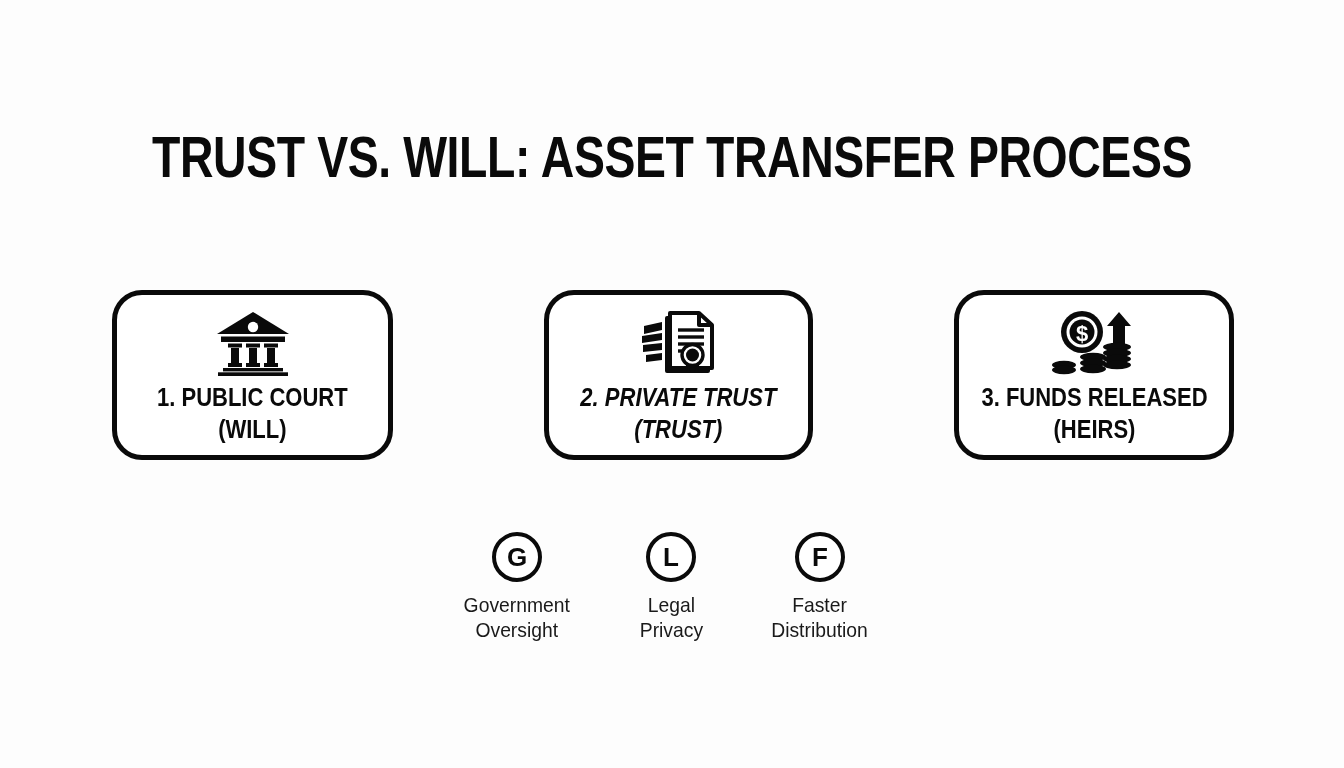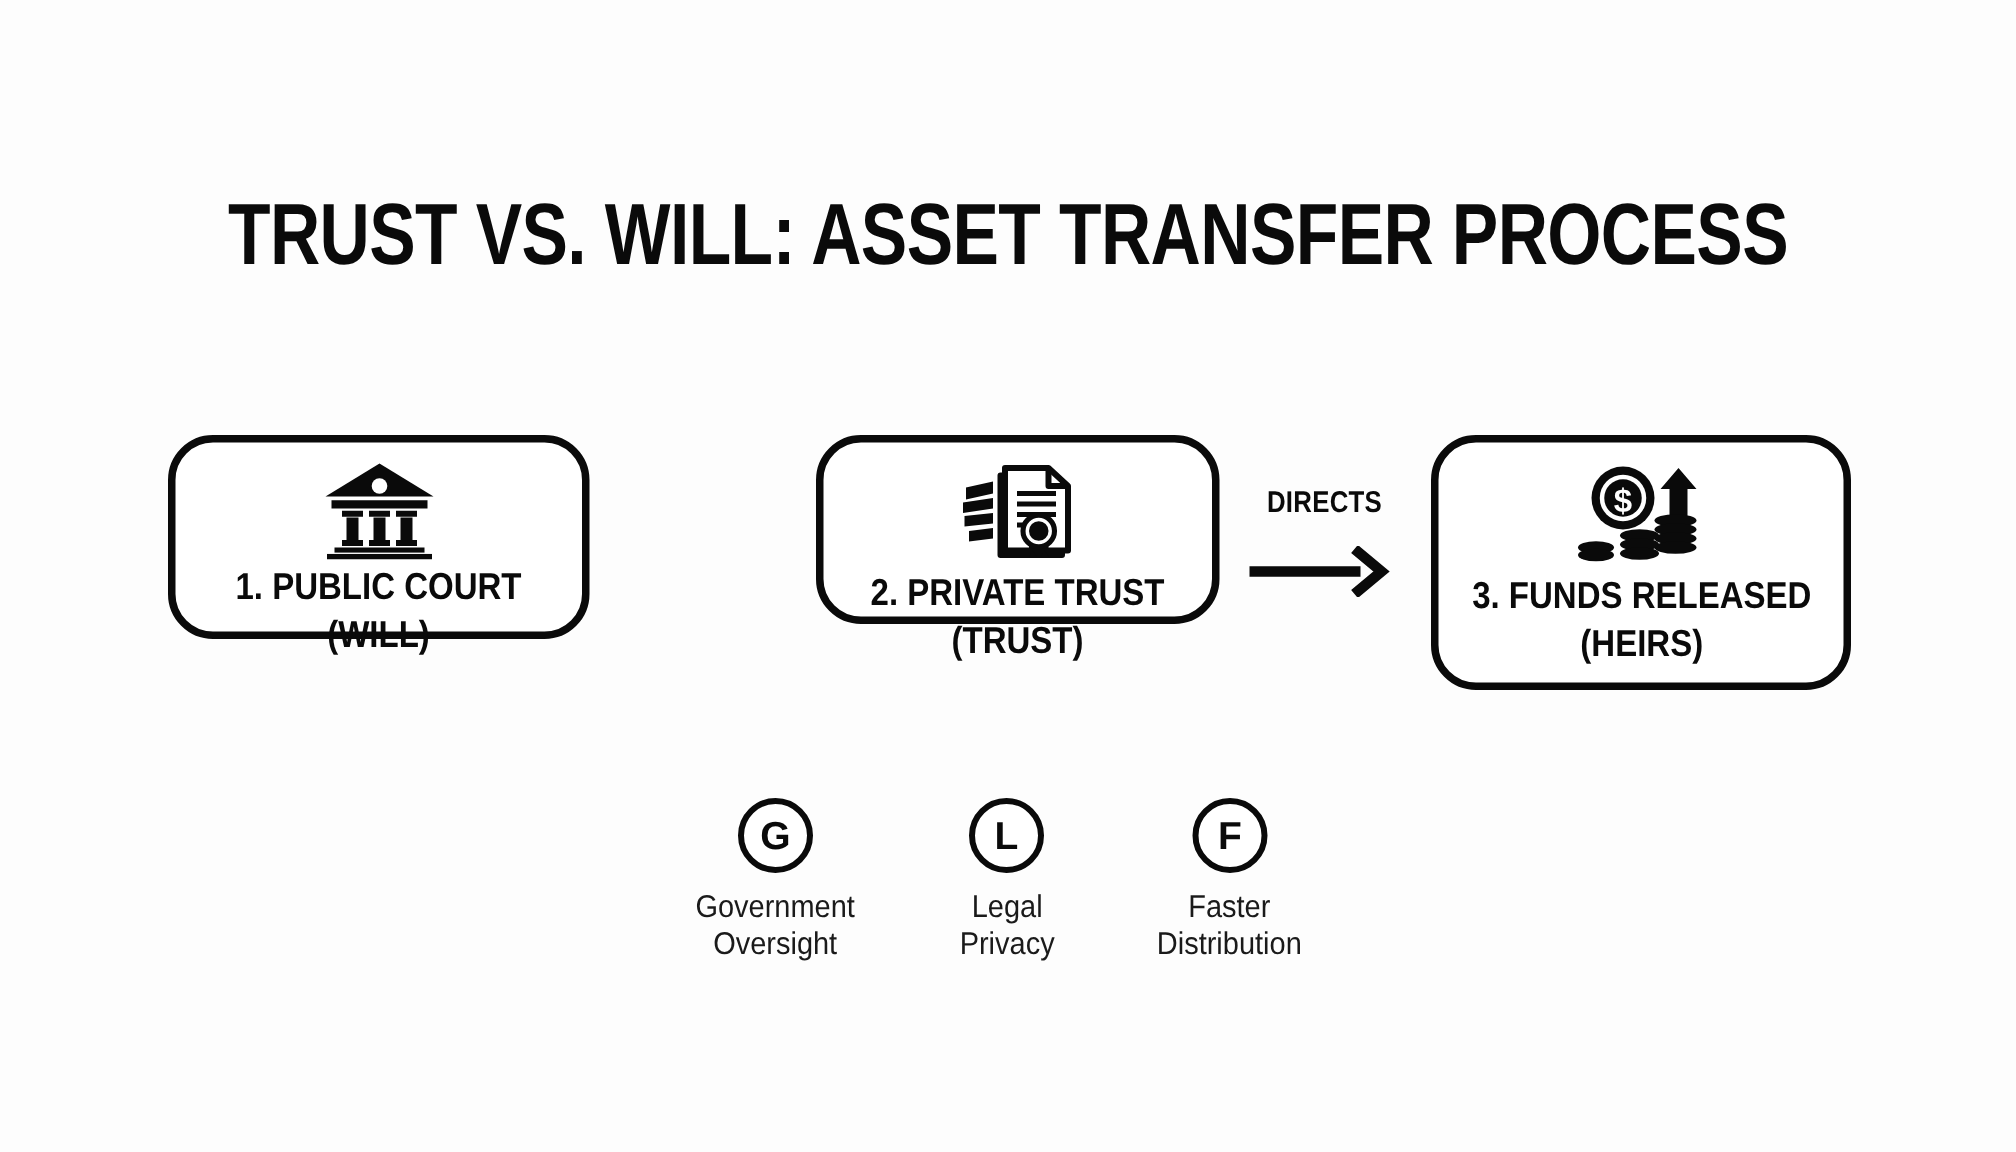--- a/index.html
+++ b/index.html
@@ -46,22 +46,22 @@
     position: absolute;
     box-sizing: border-box;
     border: 5px solid #0a0a0a;
     border-radius: 30px;
     background: #ffffff;
     display: flex;
     flex-direction: column;
     align-items: center;
     justify-content: flex-start;
   }
-  #box-1 { left: 112px; top: 290px; width: 281px; height: 136px; }
-  #box-2 { left: 544px; top: 290px; width: 269px; height: 126px; }
+  #box-1 { left: 112px; top: 290px; width: 281px; height: 170px; }
+  #box-2 { left: 544px; top: 290px; width: 269px; height: 170px; font-style: italic; }
   #box-3 { left: 954px; top: 290px; width: 280px; height: 170px; }
 
   .box-icon {
     height: 72px;
     margin-top: 12px;
     display: flex;
     align-items: center;
     justify-content: center;
   }
   .box-label {
@@ -226,29 +226,20 @@
         <circle cx="54.5" cy="47" r="10.5" fill="#ffffff" stroke="#0a0a0a" stroke-width="3.4"></circle>
         <circle cx="54.5" cy="47" r="6.5" fill="#0a0a0a"></circle>
       </svg>
     </div>
     <div class="box-label">
       <span>2. PRIVATE TRUST</span>
       <span class="sub">(TRUST)</span>
     </div>
   </div>
 
-  <div class="connector" id="connector-2">
-    <div class="connector-label">DIRECTS</div>
-    <div class="connector-arrow">
-      <svg width="100" height="34" viewBox="0 0 100 34" aria-hidden="true">
-        <line x1="2" y1="17" x2="76" y2="17" stroke="#0a0a0a" stroke-width="7" stroke-linecap="butt"></line>
-        <polyline points="72,2 90,17 72,32" fill="none" stroke="#0a0a0a" stroke-width="7" stroke-linecap="butt" stroke-linejoin="miter"></polyline>
-      </svg>
-    </div>
-  </div>
 
   <div class="flow-box" id="box-3">
     <div class="box-icon">
       <svg width="90" height="70" viewBox="0 0 90 70" aria-hidden="true">
 
         <polygon points="70,4 82,18 76,18 76,36 64,36 64,18 58,18" fill="#0a0a0a"></polygon>
 
         <circle cx="33" cy="24" r="21" fill="#0a0a0a"></circle>
         <circle cx="33" cy="24" r="15.5" fill="#ffffff"></circle>
         <circle cx="33" cy="24" r="12.5" fill="#0a0a0a"></circle>

